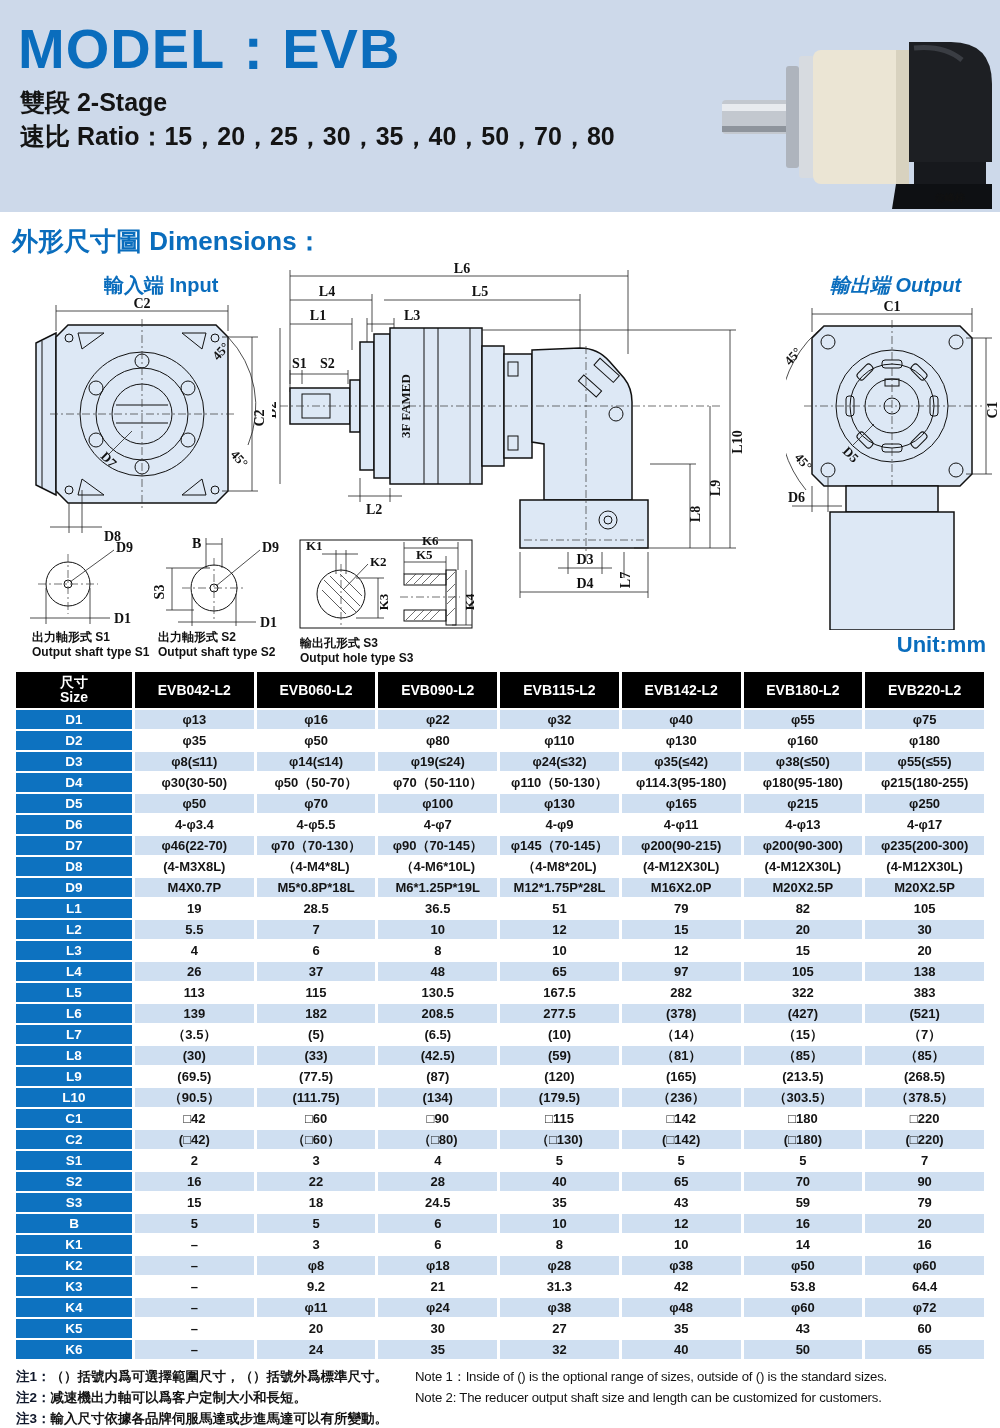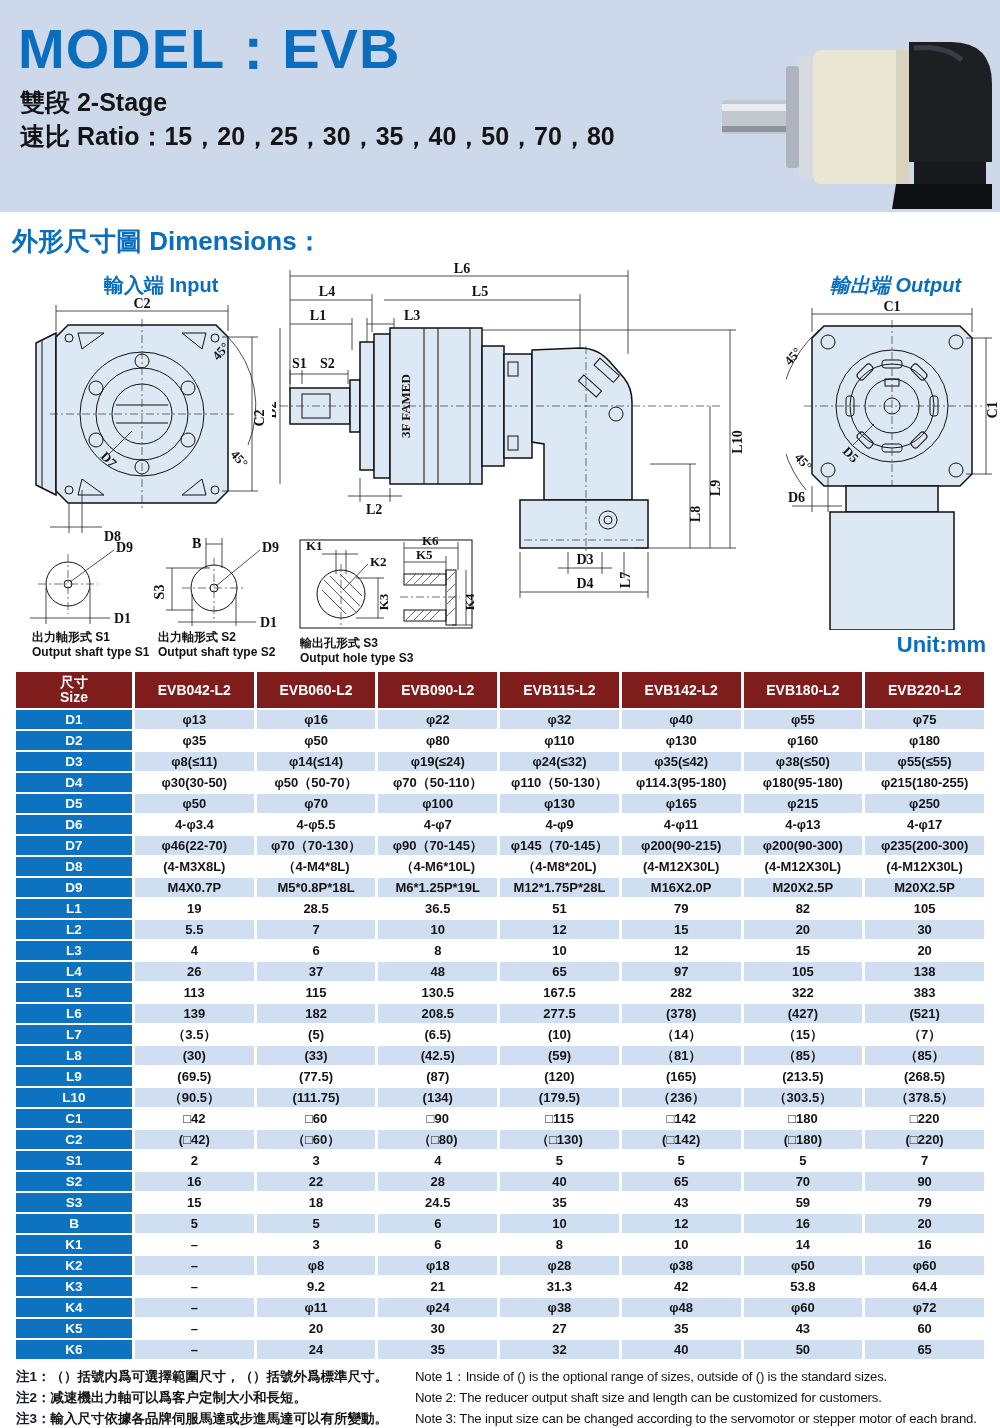--- a/index.html
+++ b/index.html
@@ -17,21 +17,21 @@
   .output-label{top:272px;left:830px;font-style:italic;}
   .unit{top:632px;left:860px;width:126px;text-align:right;font-size:22px;font-weight:bold;color:#0a6dbd;}
   .cap{font-size:12px;font-weight:bold;color:#111;line-height:15px;}
   .cap-s1{top:630px;left:32px;}
   .cap-s2{top:630px;left:158px;}
   .cap-s3{top:636px;left:300px;}
   
   table.dims{position:absolute;top:670px;left:13px;width:974px;border-collapse:separate;
              border-spacing:3px 2px;table-layout:fixed;}
   table.dims col.lab{width:116px;}
-  table.dims th{background:#7f1d1d;color:#fff;font-weight:bold;font-size:14px;height:36px;
+  table.dims th{background:#000000;color:#fff;font-weight:bold;font-size:14px;height:36px;
                 text-align:center;vertical-align:middle;padding:0;}
   table.dims th .two{display:block;line-height:15px;font-size:14px;}
   table.dims td{height:19px;padding:0 1px;text-align:center;vertical-align:middle;
                 font-size:13px;font-weight:bold;color:#141414;white-space:nowrap;overflow:hidden;}
   table.dims td.rowlabel{background:#0d72c0;color:#fff;font-size:13.5px;}
   table.dims tr.stripe td:not(.rowlabel){background:#cfdff1;}
   table.dims tr.plain td:not(.rowlabel){background:#ffffff;}
   
   .notes-zh{top:1366px;left:16px;width:392px;font-size:13.5px;font-weight:bold;color:#141414;line-height:21px;}
   .notes-zh .lbl{color:#0f172a;}
@@ -739,16 +739,15 @@
   </table>
 
   <div class="abs notes-zh">
     <div class="note-line"><span class="lbl">注1：</span><span>（）括號内爲可選擇範圍尺寸，（）括號外爲標準尺寸。</span></div>
     <div class="note-line"><span class="lbl">注2：</span><span>减速機出力軸可以爲客户定制大小和長短。</span></div>
     <div class="note-line"><span class="lbl">注3：</span><span>輸入尺寸依據各品牌伺服馬達或步進馬達可以有所變動。</span></div>
   </div>
   <div class="abs notes-en">
     <div class="note-line">Note 1：Inside of () is the optional range of sizes, outside of () is the standard sizes.</div>
     <div class="note-line">Note 2: The reducer output shaft size and length can be customized for customers.</div>
-    <div class="note-line">Note 3: The input size can be changed according to the servomotor or stepper motor of each brand.</div>
   </div>
 
 </div>
 
 </body></html>

